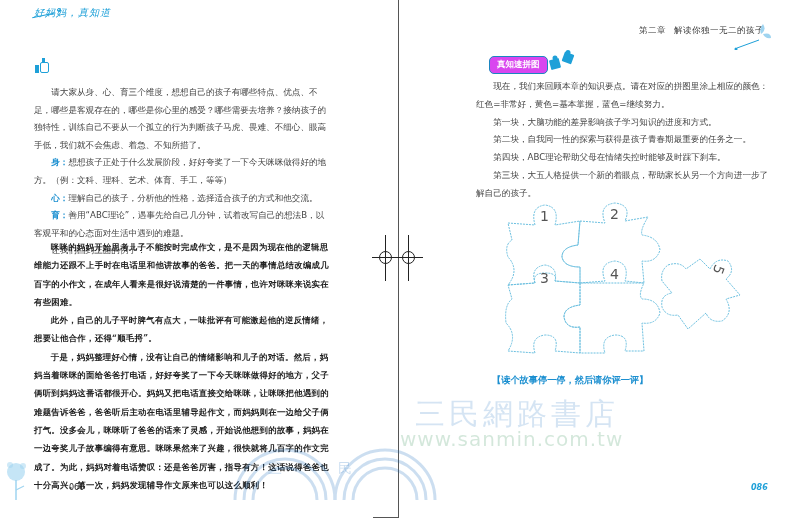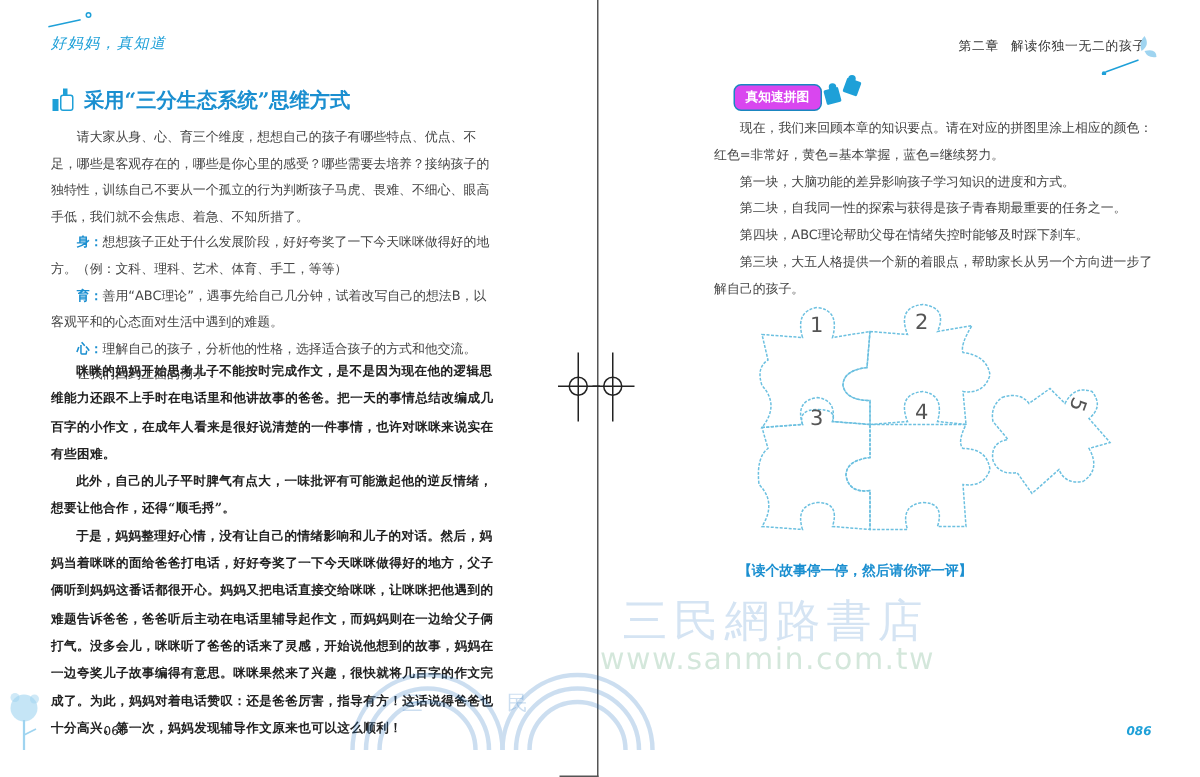--- a/index.html
+++ b/index.html
@@ -13,21 +13,21 @@
   
   .reg { position: absolute; width: 28px; height: 46px; }
   .reg .v { position: absolute; left: 13px; top: 0; width: 1px; height: 46px; background: #222; }
   .reg .h { position: absolute; left: 0; top: 22px; width: 28px; height: 1px; background: #222; }
   .reg .c { position: absolute; left: 7px; top: 16px; width: 13px; height: 13px; border: 1px solid #222; border-radius: 50%; }
 
   
   .page-left { position: absolute; left: 0; top: 0; width: 398px; height: 518px; }
   .page-right { position: absolute; left: 399px; top: 0; width: 401px; height: 518px; }
 
-  .brand { position: absolute; left: 34px; top: 22px; font-family: "DejaVu Serif", serif; font-style: italic; font-size: 10px; color: #1ea0d8; letter-spacing: 1px; }
+  .brand { position: absolute; left: 34px; top: 6px; font-family: "DejaVu Serif", serif; font-style: italic; font-size: 10px; color: #1ea0d8; letter-spacing: 1px; }
   .brand-line { position: absolute; left: 32px; top: 15px; width: 22px; height: 1px; background: #1ea0d8; transform: rotate(-12deg); }
   .brand-dot { position: absolute; left: 57px; top: 8px; width: 4px; height: 4px; border: 1px solid #1ea0d8; border-radius: 50%; }
 
   .sec-title { position: absolute; left: 34px; top: 58px; display: flex; align-items: center; gap: 4px; }
   .sec-title .ico { width: 18px; height: 16px; position: relative; }
   .sec-title .ico span { position: absolute; background: #1ea0d8; }
   .sec-title .t { font-family: "DejaVu Serif", serif; font-weight: bold; font-size: 13.5px; color: #1b8fd0; }
 
   .body-left { position: absolute; left: 34px; top: 84px; width: 296px; font-size: 8.6px; line-height: 17.6px; color: #444; }
   .body-left p { text-indent: 2em; }
@@ -74,28 +74,27 @@
     <div class="brand-line"></div>
     <div class="brand-dot"></div>
     <div class="brand">好妈妈，真知道</div>
 
     <div class="sec-title">
       <div class="ico">
         <span style="left:1px;top:7px;width:4px;height:8px;"></span>
         <span style="left:6px;top:4px;width:9px;height:11px;border-radius:2px;background:none;border:1.5px solid #1ea0d8;"></span>
         <span style="left:8px;top:0px;width:3px;height:5px;"></span>
       </div>
-      <span class="t">采用“三分生态系统”思维方式</span>
     </div>
 
     <div class="body-left">
       <p>请大家从身、心、育三个维度，想想自己的孩子有哪些特点、优点、不足，哪些是客观存在的，哪些是你心里的感受？哪些需要去培养？接纳孩子的独特性，训练自己不要从一个孤立的行为判断孩子马虎、畏难、不细心、眼高手低，我们就不会焦虑、着急、不知所措了。</p>
       <p><span class="label">身：</span><span>想想孩子正处于什么发展阶段，好好夸奖了一下今天咪咪做得好的地方。（例：文科、理科、艺术、体育、手工，等等）</span></p>
+      <p><span class="label">心：</span><span>理解自己的孩子，分析他的性格，选择适合孩子的方式和他交流。</span></p>
       <p><span class="label">育：</span><span>善用“ABC理论”，遇事先给自己几分钟，试着改写自己的想法B，以客观平和的心态面对生活中遇到的难题。</span></p>
-      <p><span class="label">心：</span><span>理解自己的孩子，分析他的性格，选择适合孩子的方式和他交流。</span></p>
       <p>让我们回到上面的例子：</p>
     </div>
 
     <div class="story">
       <p>咪咪的妈妈开始思考儿子不能按时完成作文，是不是因为现在他的逻辑思维能力还跟不上手时在电话里和他讲故事的爸爸。把一天的事情总结改编成几百字的小作文，在成年人看来是很好说清楚的一件事情，也许对咪咪来说实在有些困难。</p>
       <p>此外，自己的儿子平时脾气有点大，一味批评有可能激起他的逆反情绪，想要让他合作，还得“顺毛捋”。</p>
       <p>于是，妈妈整理好心情，没有让自己的情绪影响和儿子的对话。然后，妈妈当着咪咪的面给爸爸打电话，好好夸奖了一下今天咪咪做得好的地方，父子俩听到妈妈这番话都很开心。妈妈又把电话直接交给咪咪，让咪咪把他遇到的难题告诉爸爸，爸爸听后主动在电话里辅导起作文，而妈妈则在一边给父子俩打气。没多会儿，咪咪听了爸爸的话来了灵感，开始说他想到的故事，妈妈在一边夸奖儿子故事编得有意思。咪咪果然来了兴趣，很快就将几百字的作文完成了。为此，妈妈对着电话赞叹：还是爸爸厉害，指导有方！这话说得爸爸也十分高兴。第一次，妈妈发现辅导作文原来也可以这么顺利！</p>
     </div>
 
     <svg class="flower" viewBox="0 0 24 40">

